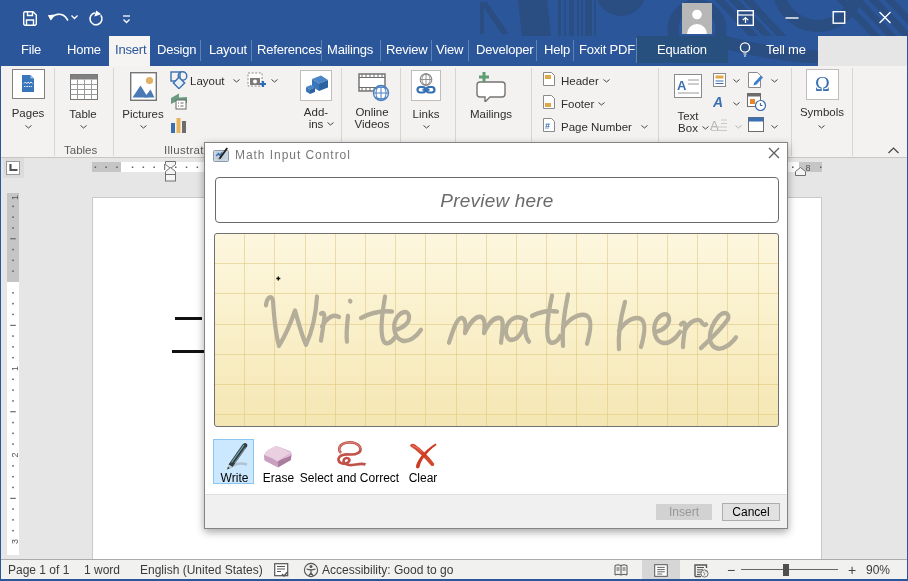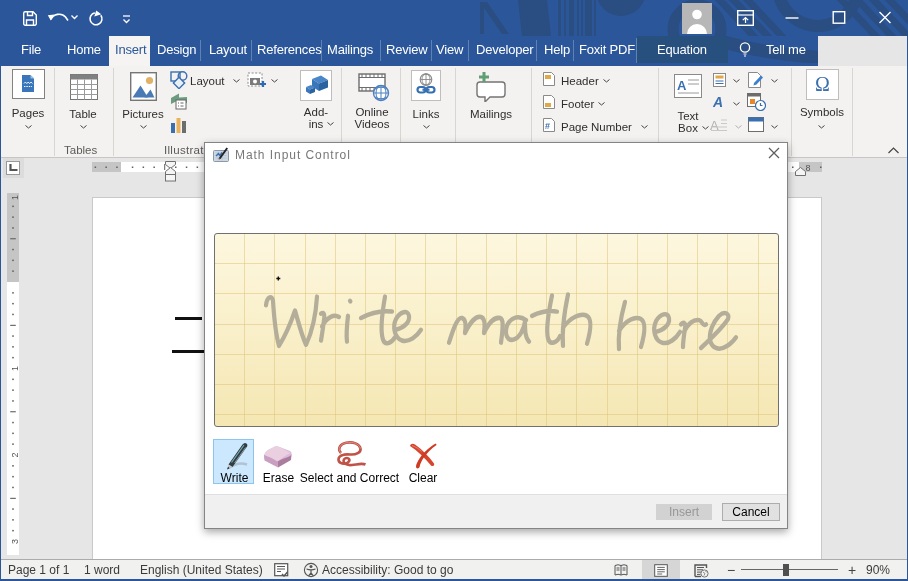--- a/index.html
+++ b/index.html
@@ -492,20 +492,23 @@
     <path d="M2.5 8 h11 M2.5 10.5 h11 M2.5 13 h11 M5 6.5 v9 M9 6.5 v9" stroke="#aebccad0" stroke-width="0.7"></path>
     <path d="M3 11 l2.5-2.5 1.5 2 2-3" stroke="#3a6fb0" stroke-width="1.4" fill="none"></path>
     <path d="M5.5 13.5 L13.5 2.5 L15 3.5 L7.5 14 Z" fill="#222"></path>
     <path d="M5.5 13.5 L7.5 14 L6 15 Z" fill="#888"></path>
   </svg>
   <div class="abs" style="left:30px;top:4.5px;font-size:12px;color:#787878;letter-spacing:0.95px;">Math Input Control</div>
   <svg class="abs" style="left:563px;top:4px;" width="12" height="12" viewBox="0 0 12 12">
       <path d="M1 1 L11 11 M11 1 L1 11" stroke="#5f5f5f" stroke-width="1.3"></path>
     </svg>
 
+  <div class="abs" style="left:10px;top:34px;width:564px;height:46px;border:1px solid #6a6a6a;border-radius:4px;">
+    <div style="width:100%;text-align:center;line-height:45px;font-size:19px;font-style:italic;color:#6b6b6b;letter-spacing:0.2px;">Preview here</div>
+  </div>
 
   <div class="abs" style="left:9px;top:90px;width:565px;height:194px;border:1px solid #707070;border-radius:3px;overflow:hidden;background:
       repeating-linear-gradient(to right, transparent 0, transparent 29.2px, rgba(222,196,118,0.52) 29.2px, rgba(222,196,118,0.52) 30.2px),
       repeating-linear-gradient(to bottom, transparent 0, transparent 29.2px, rgba(222,196,118,0.52) 29.2px, rgba(222,196,118,0.52) 30.2px),
       linear-gradient(to bottom, #fdf7df, #f5e7b3);">
     <svg width="565" height="194" viewBox="0 0 565 194" style="position:absolute;left:0;top:0;">
       <path d="M61.3 44.5 h4 M63.3 42.5 v4" stroke="#111" stroke-width="1.4"></path>
       <g fill="none" stroke="#b3ad99" stroke-width="4.2" stroke-linecap="round" stroke-linejoin="round" transform="translate(0,-8) scale(1,1.07)">
         <path d="M51 74 C52 66 57 64 58 70 C59 85 61 102 64 112 C70 103 76 90 80 79 C84 92 87 103 91 111 C97 99 101 81 102 66"></path>
         <path d="M106 82 C109 80 110 83 109 88 C108 95 107 102 106 107 M107 94 C112 85 119 82 124 85"></path>

